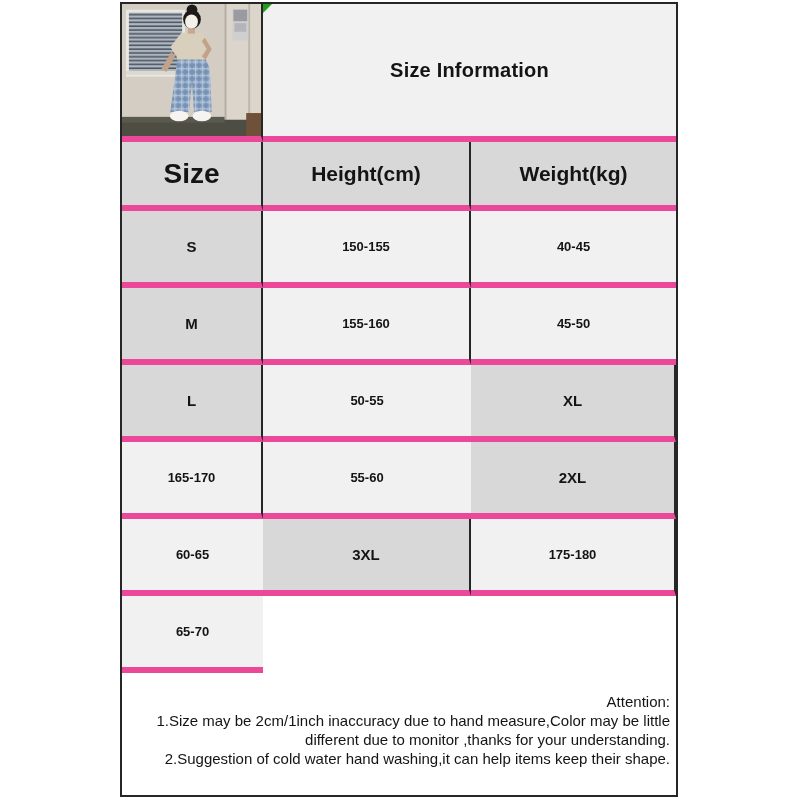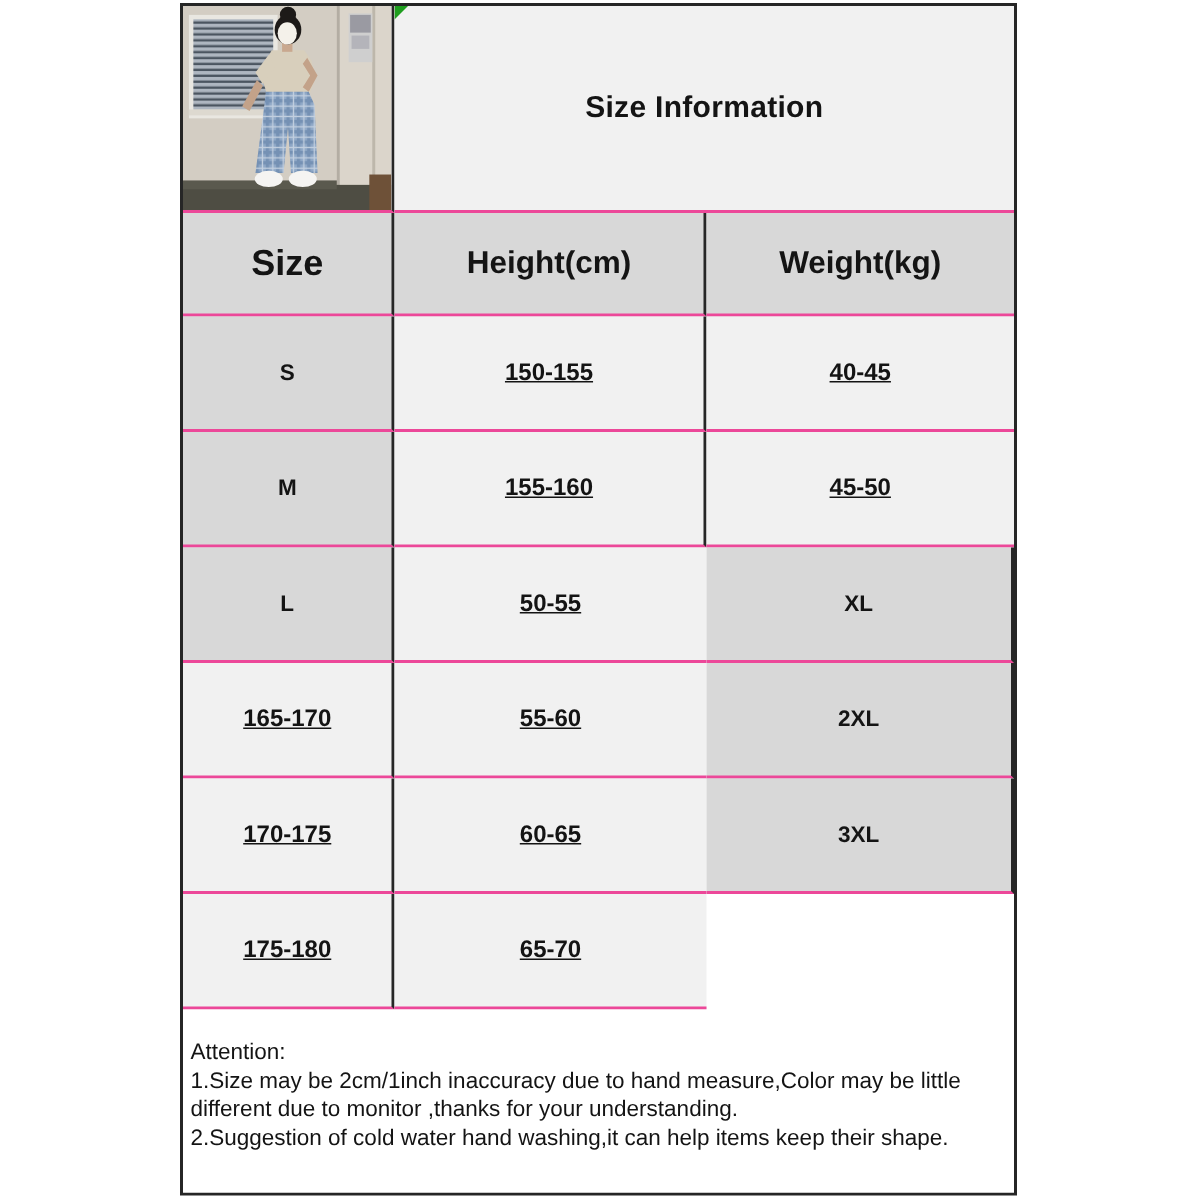--- a/index.html
+++ b/index.html
@@ -27,21 +27,21 @@
     box-sizing: border-box;
     background: #ffffff;
     border: 2px solid #262626;
     display: grid;
     grid-template-columns: 141px 208px 1fr;
     grid-template-rows: 138px 69px repeat(6, 77px) 1fr;
   }
   .cell {
     box-sizing: border-box;
     border-right: 2px solid #262626;
-    border-bottom: 2px solid #ec4899;
+    border-bottom: 6px solid #ec4899;
     display: flex;
     align-items: center;
     justify-content: center;
     text-align: right;
     overflow: hidden;
   }
   .last-col { border-right: none; }
   .gray  { background: #d8d8d8; }
   .light { background: #f1f1f1; }
 
@@ -61,36 +61,37 @@
     position: absolute;
     top: 0;
     left: 0;
     width: 0;
     height: 0;
     border-top: 9px solid #1f9e1f;
     border-right: 9px solid transparent;
   }
 
   .col-head { font-weight: bold; font-size: 21px; }
-  .size-head { font-size: 24px; font-weight: bold; }
+  .size-head { font-size: 28px; font-weight: bold; }
   .size-label { font-weight: bold; font-size: 15px; }
-  .data-val  { font-weight: bold; font-size: 16px; text-decoration: underline; }
+  .data-val  { font-weight: bold; font-size: 13px; }
 
   .attention-cell {
     grid-column: 1 / 4;
     grid-row: 9;
     box-sizing: border-box;
     background: #ffffff;
     border-right: none;
     border-bottom: none;
     display: block;
-    text-align: left;
+    text-align: right;
     padding: 19px 6px 0 5px;
     font-size: 15px;
     line-height: 19px;
+    margin-left: 23px;
   }
   .attention-cell p { margin: 0; }
 </style>
 </head>
 <body>
 
 <div class="canvas">
   <div class="sheet">
 
     <div class="cell photo-cell" role="img" aria-label="Model standing beside a window with blinds, wearing a beige short-sleeve top, blue plaid wide-leg pants and white sneakers">
@@ -157,21 +158,20 @@
     <div class="cell light data-val last-col">45-50</div>
 
     <div class="cell gray size-label">L</div>
     <div class="cell light data-val last-col">50-55</div>
 
     <div class="cell gray size-label">XL</div>
     <div class="cell light data-val">165-170</div>
     <div class="cell light data-val last-col">55-60</div>
 
     <div class="cell gray size-label">2XL</div>
-    <div class="cell light data-val">170-175</div>
     <div class="cell light data-val last-col">60-65</div>
 
     <div class="cell gray size-label">3XL</div>
     <div class="cell light data-val">175-180</div>
     <div class="cell light data-val last-col">65-70</div>
 
     <div class="cell attention-cell">
       <p>Attention:</p>
       <p>1.Size may be 2cm/1inch inaccuracy due to hand measure,Color may be little different due to monitor ,thanks for your understanding.</p>
       <p>2.Suggestion of cold water hand washing,it can help items keep their shape.</p>

